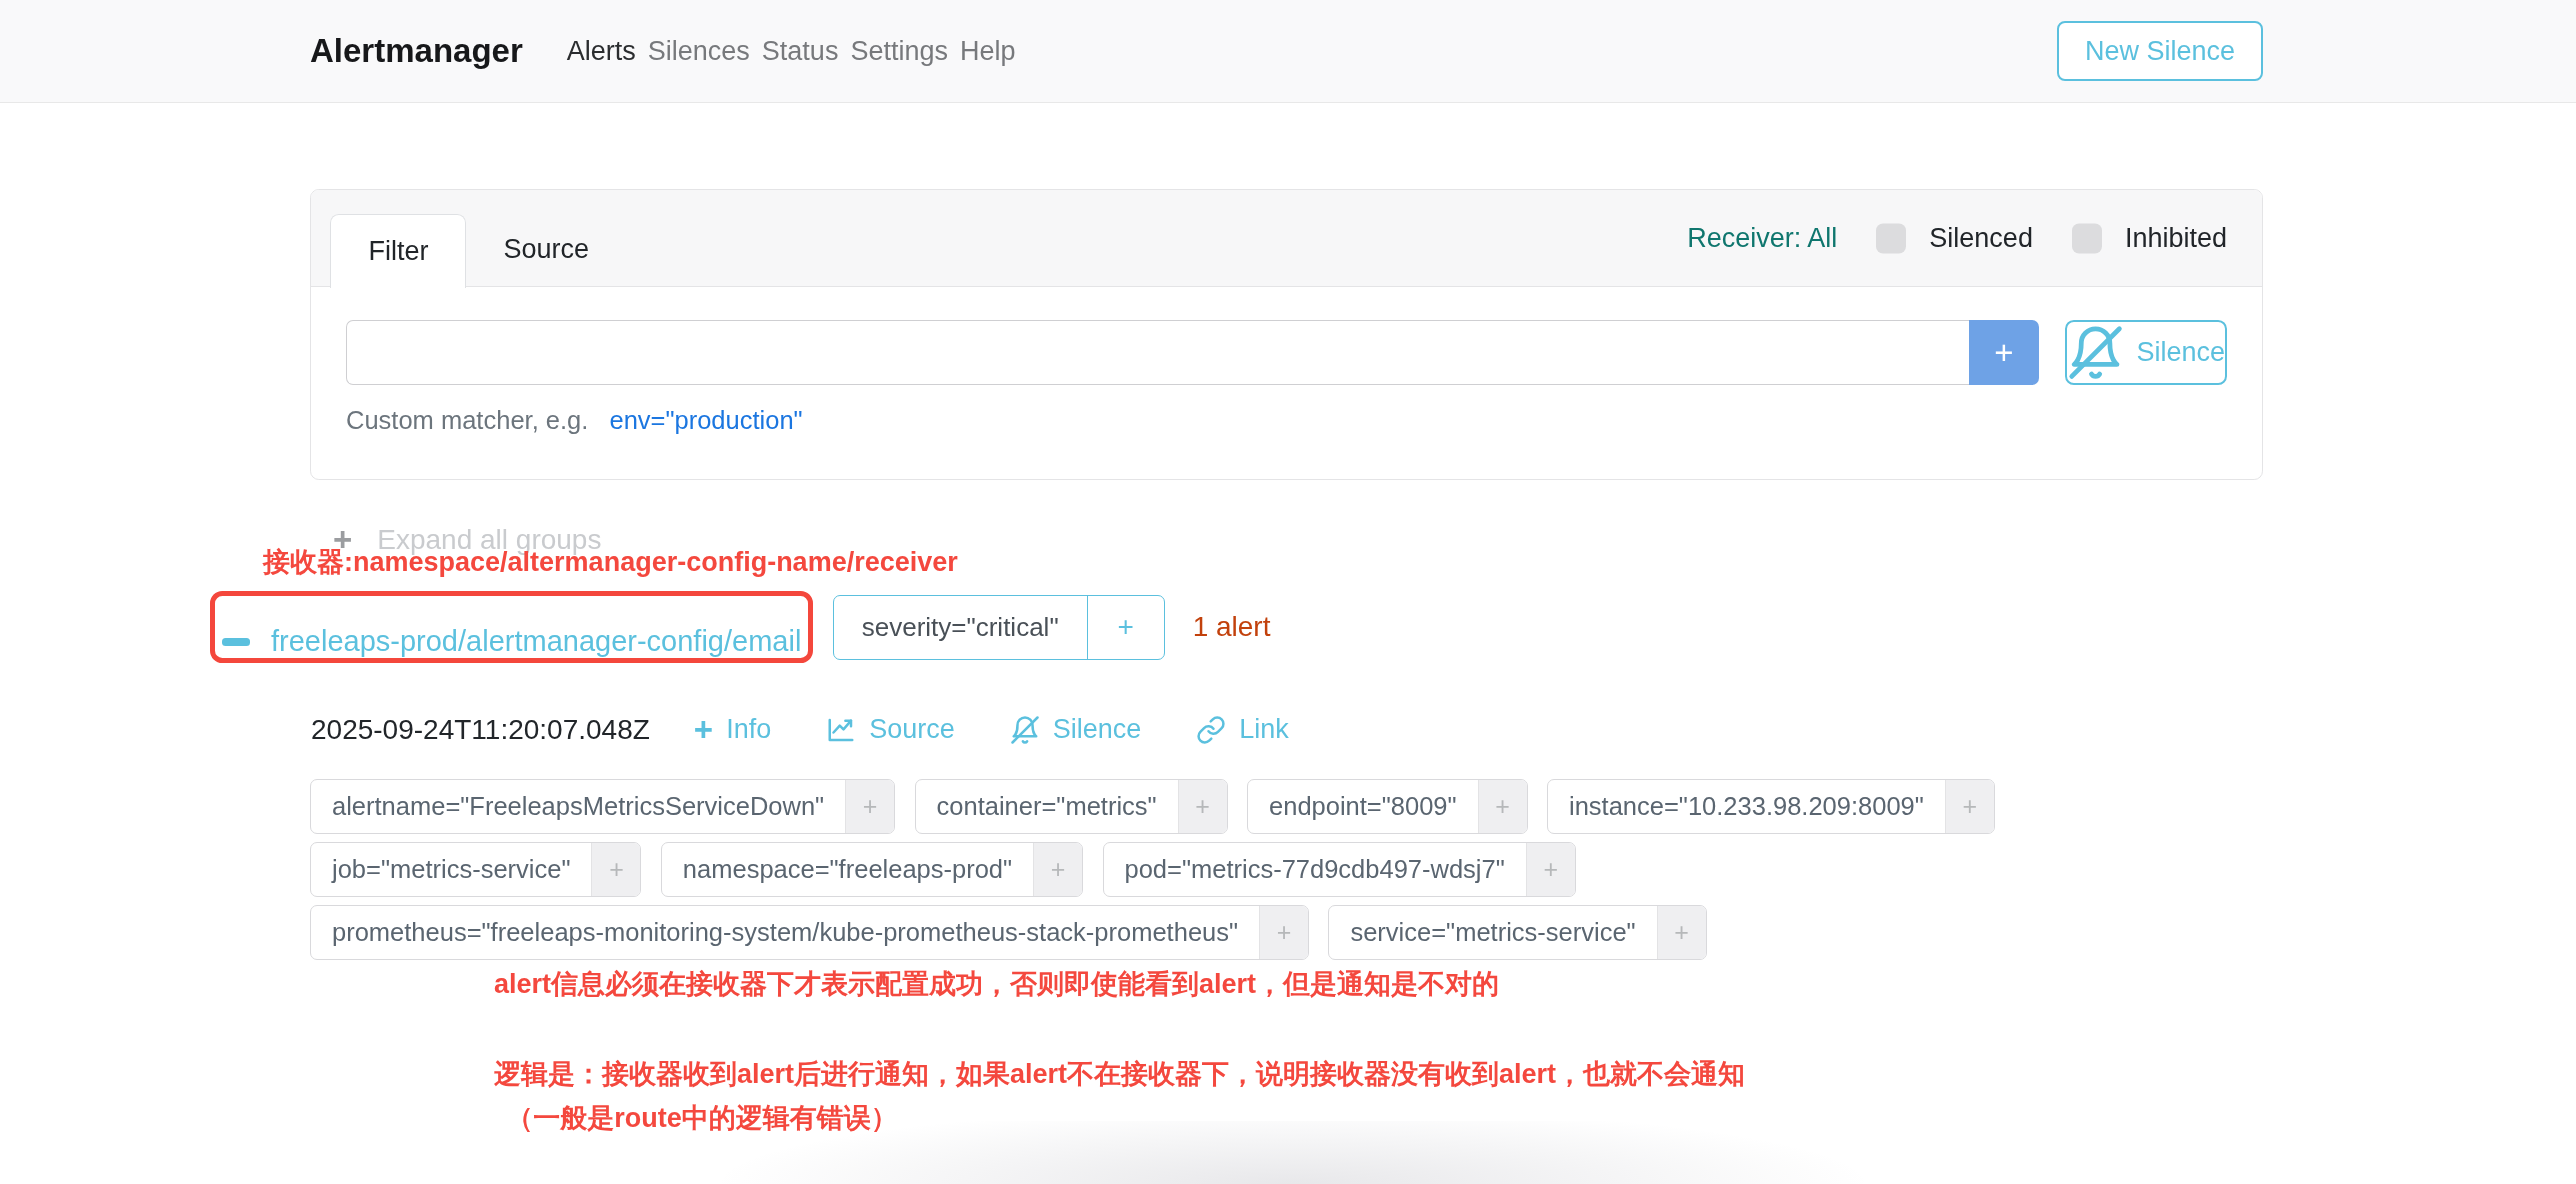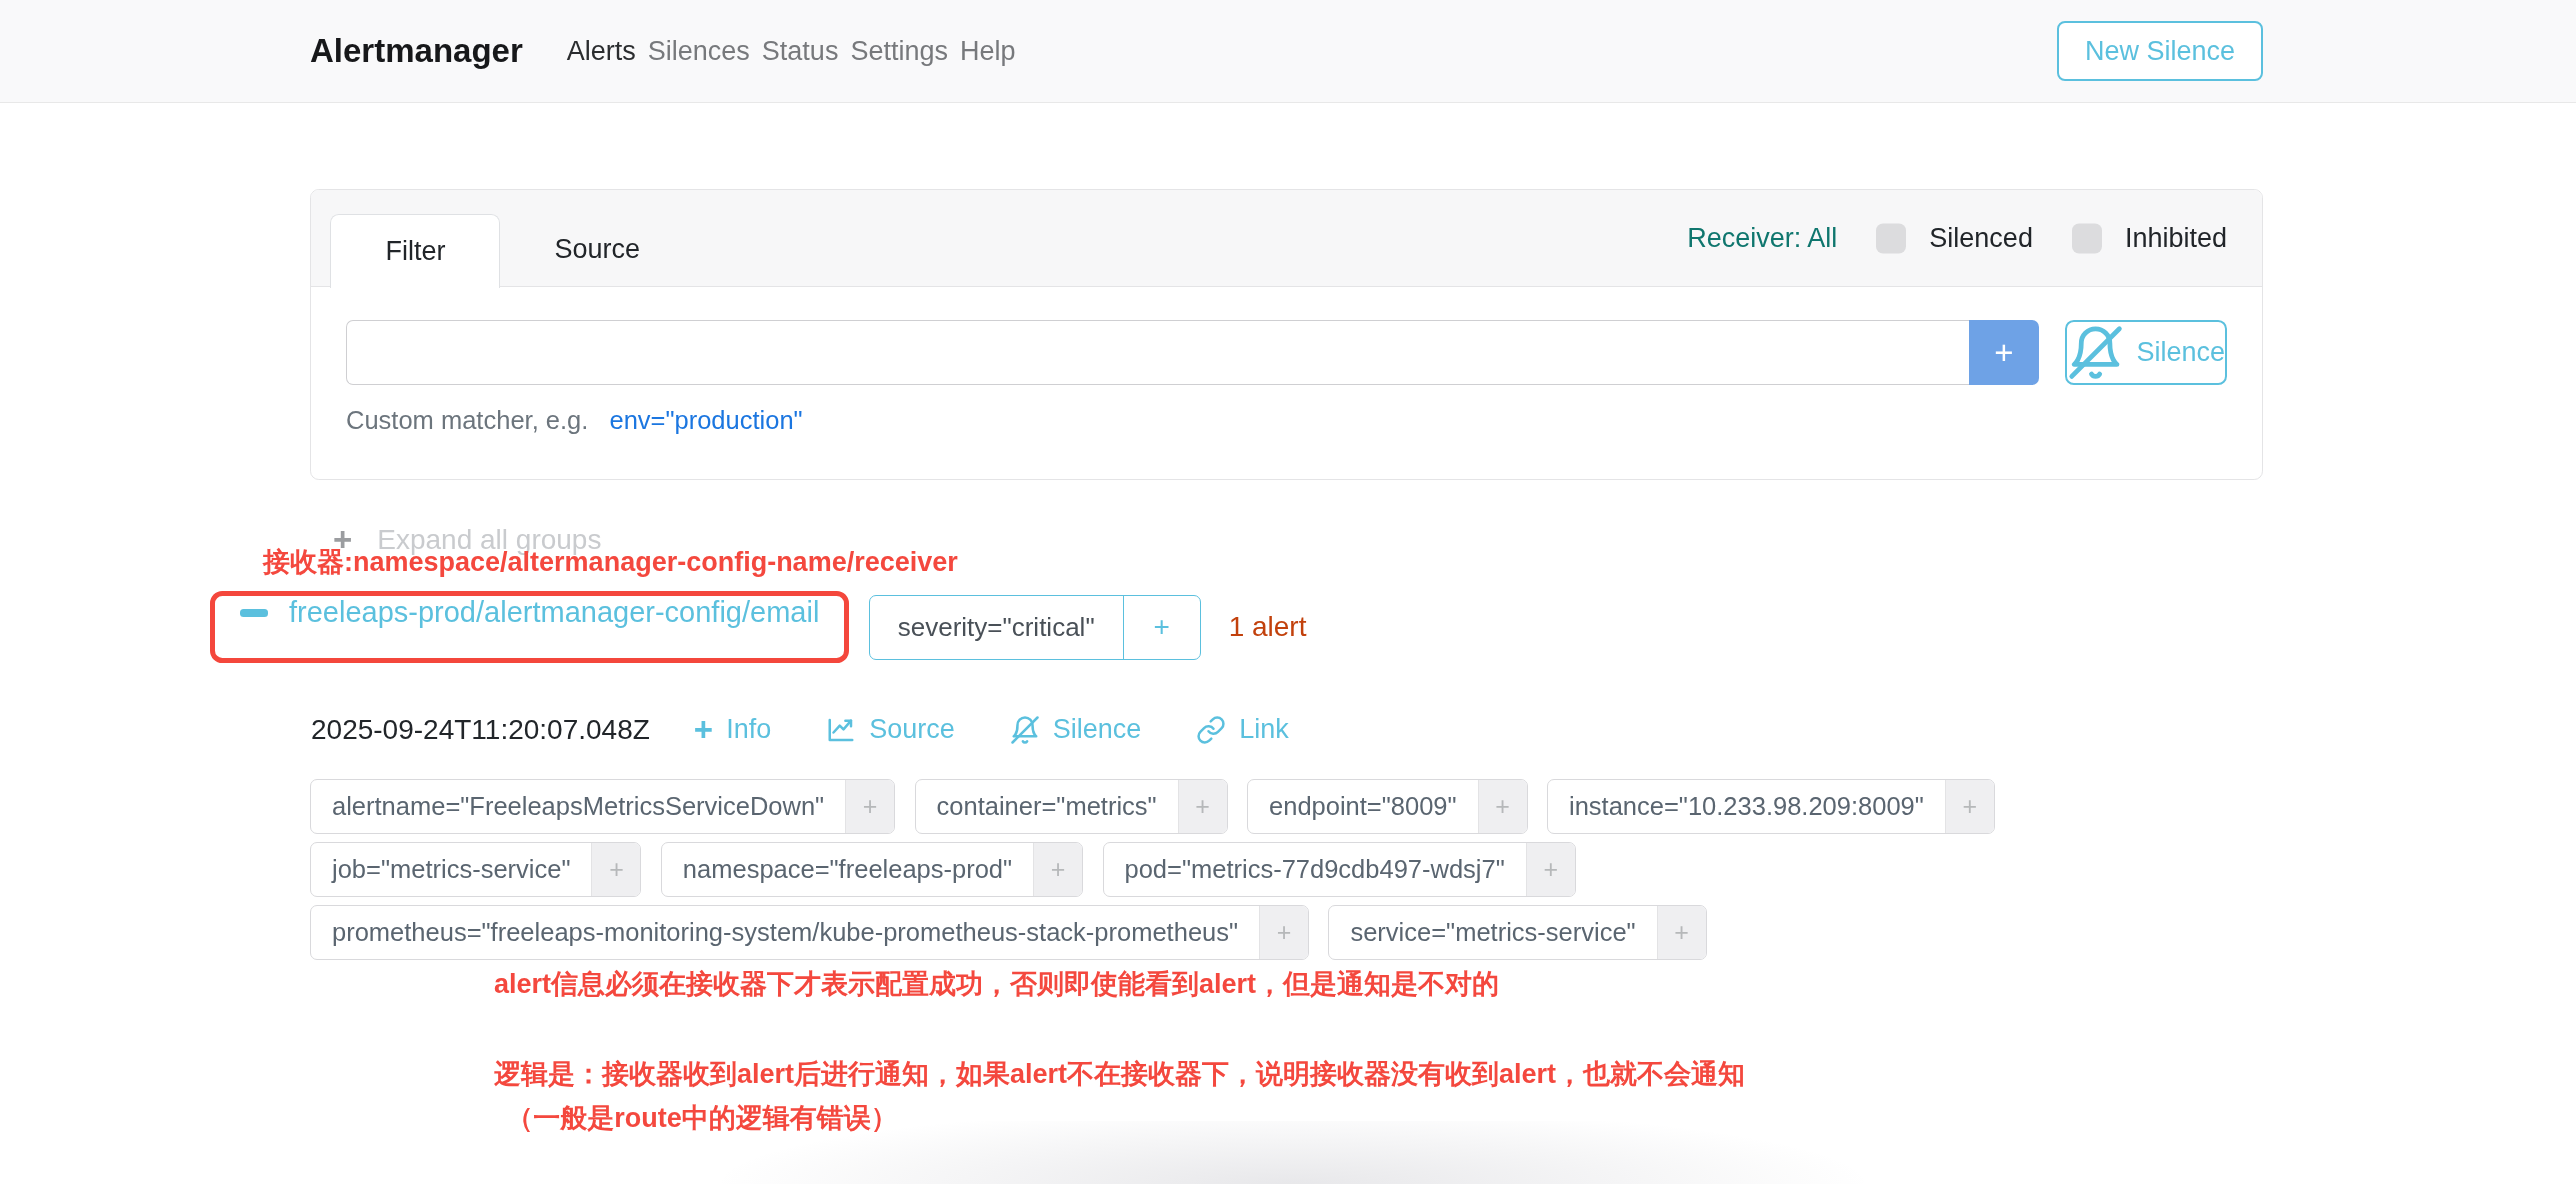--- a/index.html
+++ b/index.html
@@ -14,21 +14,21 @@
   .nav-links { display:flex; margin-left:44px; gap:12px; }
   .nav-link { font-size:27px; color:#77797c; text-decoration:none; cursor:pointer; }
   .nav-link.active { color:#2b2d2f; }
   .btn-new-silence { margin-left:auto; font-size:27px; color:#5bc0de; background:#fff;
             border:2.6px solid #5bc0de; border-radius:8px; padding:12.3px 26px; cursor:pointer; }
 
   
   .card { margin:86px 313px 0 310px; border:1.8px solid #e4e4e6; border-radius:8.8px; background:#fff; }
   .card-header { background:#f7f7f8; border-bottom:1.8px solid #e4e4e6; border-radius:8px 8px 0 0;
             display:flex; align-items:flex-end; padding:0 35px 0 19.4px; height:97px; position:relative; }
-  .tab { height:74px; display:flex; align-items:center; padding:0 54px; font-size:27px;
+  .tab { height:74px; display:flex; align-items:center; padding:0 37px; font-size:27px;
             color:#212529; cursor:pointer; }
   .tab.active { background:#fff; border:1.8px solid #dfe1e4; border-bottom:none;
             border-radius:8.8px 8.8px 0 0; margin-bottom:-1.8px; }
   .header-right { position:absolute; right:35px; top:50%; transform:translateY(-50%);
             display:flex; align-items:center; gap:39px; }
   .hr-label { font-size:27px; color:#0f766e; cursor:pointer; }
   .check { display:flex; align-items:center; gap:23px; cursor:pointer; }
   .checkbox { width:30px; height:30px; background:#dcdcde; border-radius:7px; }
   .check span { font-size:27px; color:#212529; }
 
@@ -48,22 +48,22 @@
   
   .expand-row { position:absolute; top:523px; left:333px; display:flex; align-items:center;
             gap:25px; cursor:pointer; }
   .expand-plus { font-size:33px; font-weight:700; color:#9b9da0; line-height:1; }
   .expand-label { font-size:28px; color:#c9cbce; }
 
   .anno { color:#f4483e; font-weight:600; }
   .anno-receiver { position:absolute; top:544px; left:263px; font-size:27px; }
 
   .group-row { position:absolute; top:591px; left:210px; display:flex; align-items:center; }
-  .red-box { border:5.3px solid #f4473c; border-radius:12.3px; padding:0 25px; height:72px;
-            display:flex; align-items:flex-start; background:#fff; }
+  .red-box { border:5.3px solid #f4473c; border-radius:12.3px; padding:0 7px; height:72px;
+            display:flex; align-items:flex-end; background:#fff; }
   .receiver-link { font-size:29px; color:#5bc0de; display:flex; align-items:center; gap:21px; cursor:pointer; }
   .minus-dash { width:28px; height:8px; background:#5bc0de; border-radius:3.5px; }
   .severity-group { margin-left:19.4px; height:65px; border:1.8px solid #5bc0de; border-radius:7px;
             display:flex; align-items:stretch; overflow:hidden; background:#fff; }
   .severity-text { padding:0 28px; font-size:26px; color:#495057; display:flex; align-items:center; }
   .severity-plus { width:77px; border-left:1.8px solid #5bc0de; color:#5bc0de; font-size:28px;
             display:flex; align-items:center; justify-content:center; cursor:pointer; }
   .alert-count { margin-left:28px; font-size:28px; color:#c2410c; }
 
   

